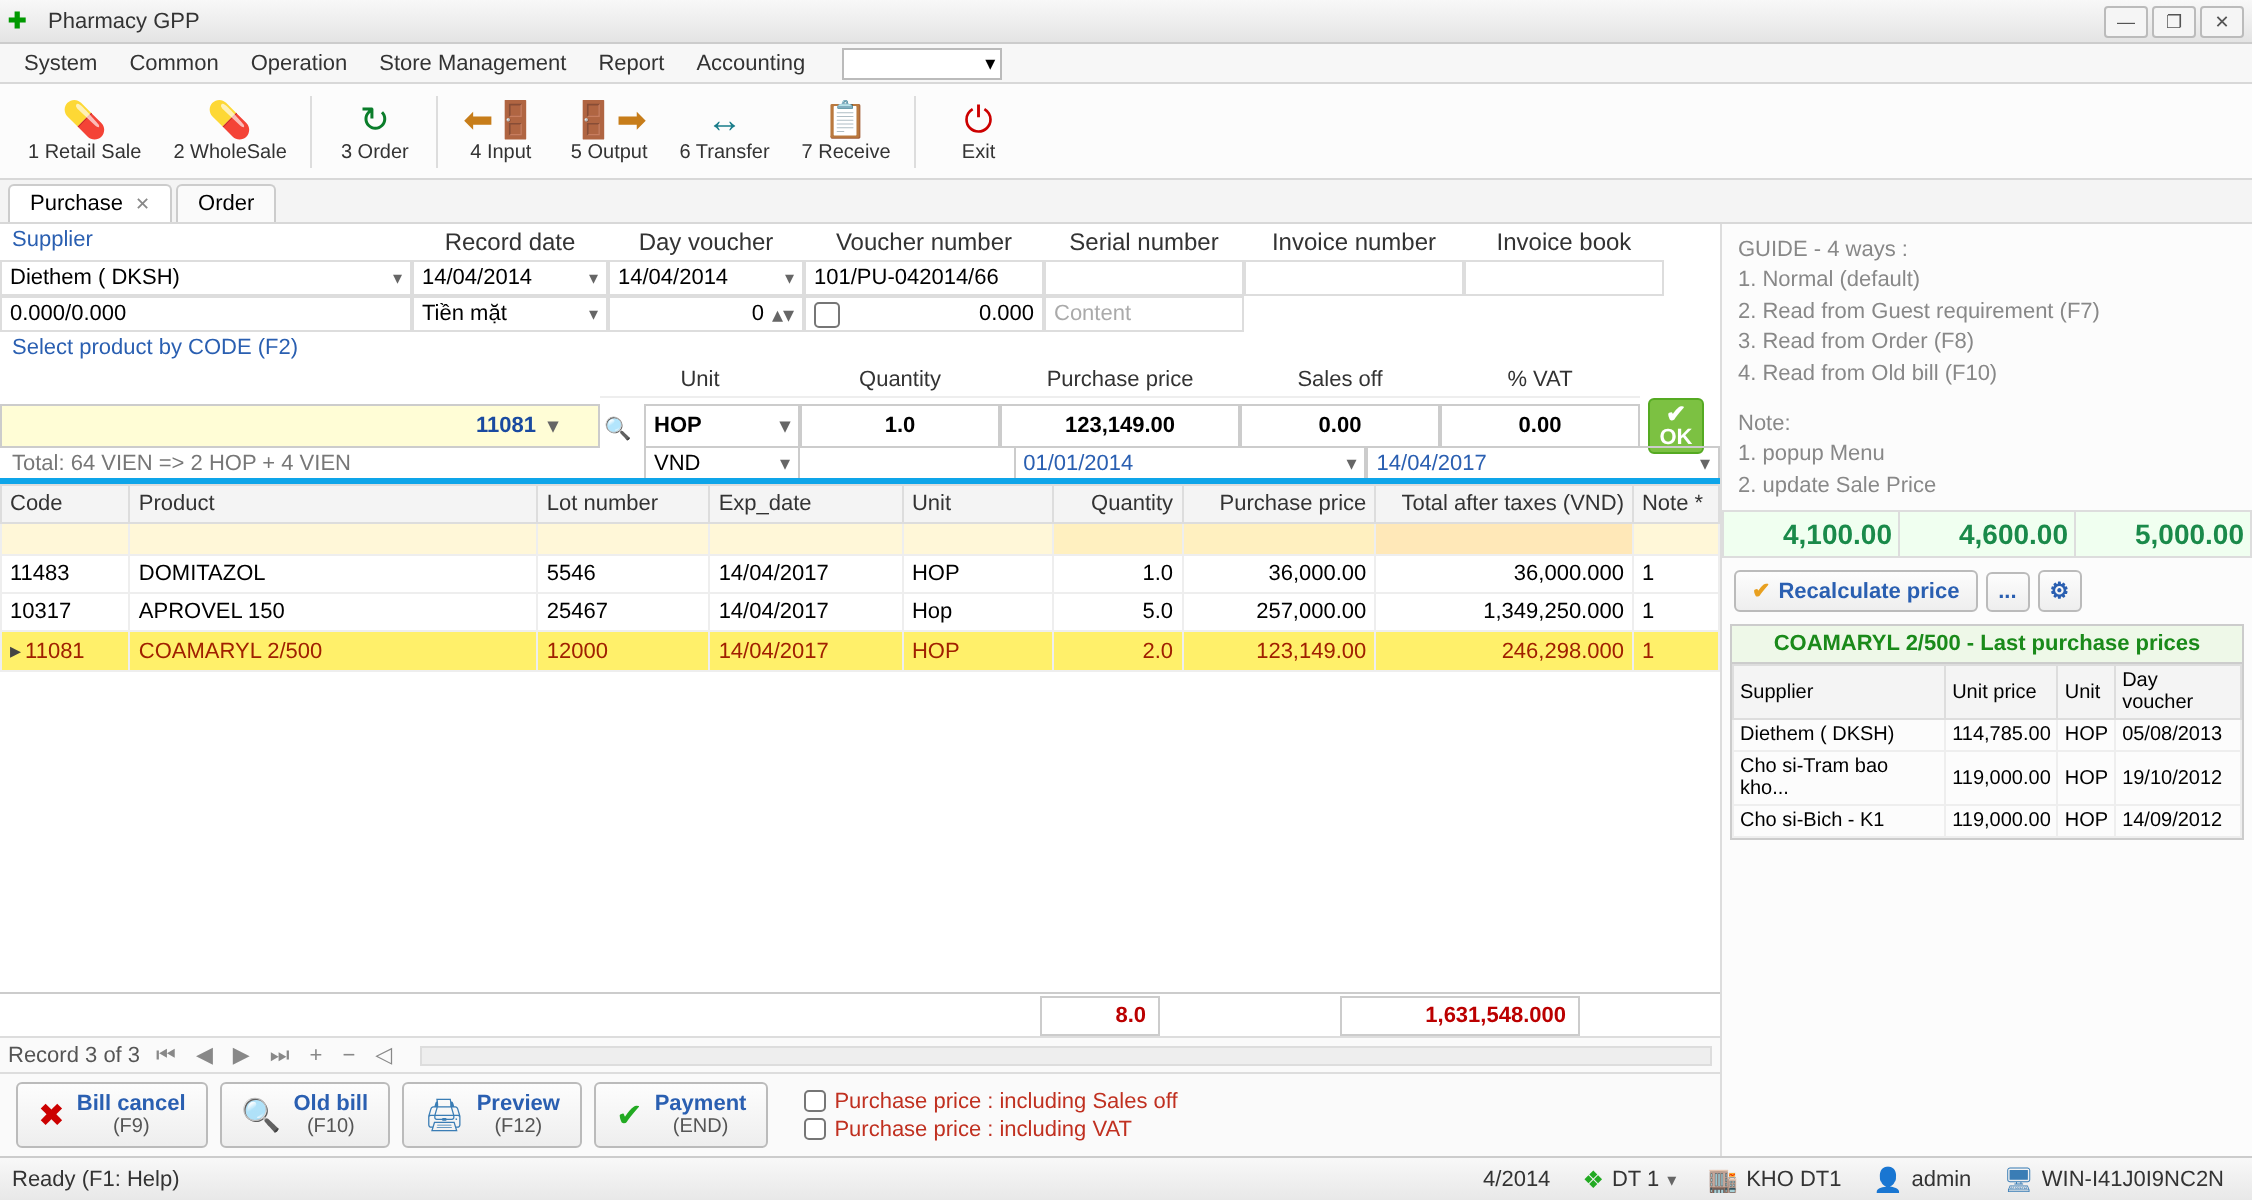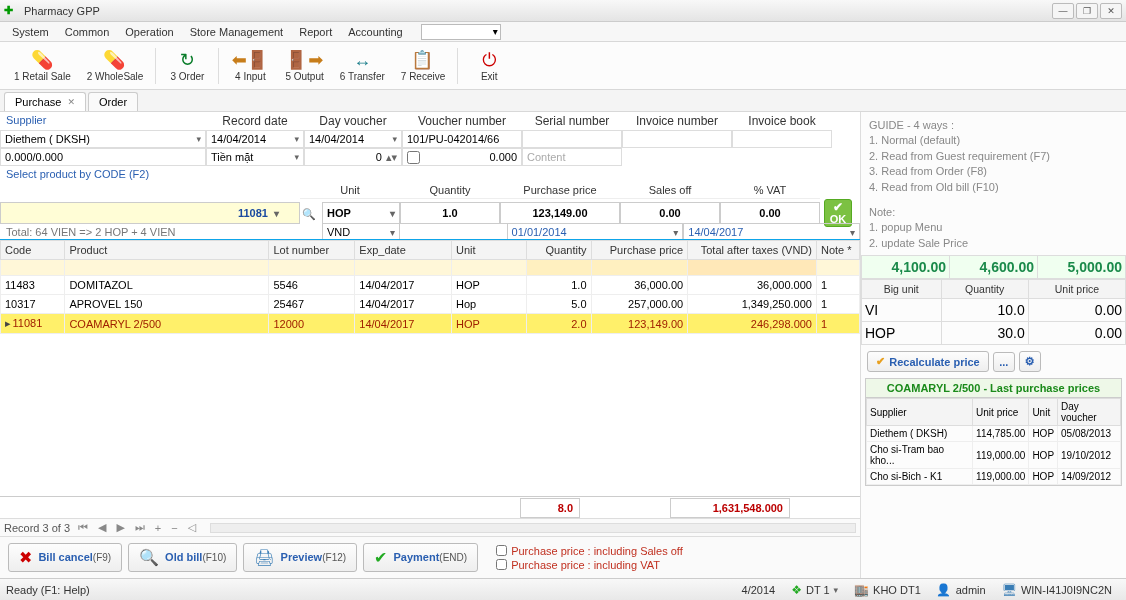--- a/index.html
+++ b/index.html
@@ -56,21 +56,21 @@
 .entry-row .bold { font-weight: bold; }
 .ok-btn { width: 28px; height: 28px; background: #7cc142; border: 1px solid #5a2; border-radius: 3px; display: flex; flex-direction: column; align-items: center; justify-content: center; color: #fff; font-size: 9px; font-weight: bold; margin-left: 4px; }
 .ok-btn .check { font-size: 12px; line-height: 1; }
 
 .total-line { display: grid; grid-template-columns: 300px 100px auto auto auto; height: 16px; align-items: center; }
 .total-line .tl { color: #777; padding-left: 6px; }
 .total-line .vnd { border: 1px solid #ccc; height: 18px; display: flex; align-items: center; padding: 0 4px; }
 .total-line .date { border: 1px solid #ccc; height: 18px; display: flex; align-items: center; padding: 0 4px; color: #2a5fb1; }
 
 
-.grid { flex: 1; overflow: hidden; border-top: 1px solid #0ea5e9; }
+.grid { flex: 1; overflow: hidden; border-top: 3px solid #0ea5e9; }
 .grid table { width: 100%; border-collapse: collapse; }
 .grid th { background: #f4f4f4; border: 1px solid #ddd; padding: 3px 4px; font-weight: normal; color: #333; text-align: left; }
 .grid th.r, .grid td.r { text-align: right; }
 .grid td { border: 1px solid #eee; padding: 3px 4px; height: 18px; }
 .grid tr.filter td { background: #fff7d8; height: 16px; }
 .grid tr.sel td { background: #fff06a; color: #a02000; }
 .grid tr.sel.arrow td:first-child::before { content: "▸"; color: #444; margin-right: 2px; }
 
 
 .totals-row { display: flex; height: 22px; align-items: center; border-top: 1px solid #ccc; }
@@ -80,21 +80,21 @@
 
 
 .recnav { height: 18px; border-top: 1px solid #ddd; display: flex; align-items: center; padding: 0 4px; background: #fafafa; font-size: 10px; color: #555; gap: 6px; }
 .recnav .btn { color: #888; padding: 0 2px; }
 .recnav .scroll { flex: 1; height: 10px; background: #eee; border: 1px solid #ddd; margin-left: 6px; }
 
 
 .actions { height: 42px; display: flex; align-items: center; padding: 4px 8px; gap: 6px; border-top: 1px solid #ddd; background: #fafafa; }
 .abtn { display: flex; align-items: center; gap: 6px; padding: 4px 10px; border: 1px solid #bbb; border-radius: 3px; background: linear-gradient(#fdfdfd,#eee); cursor: pointer; }
 .abtn .aico { font-size: 16px; }
-.abtn .atxt { display: flex; flex-direction: row; align-items: center; line-height: 1.1; }
+.abtn .atxt { display: flex; flex-direction: column; align-items: center; line-height: 1.1; }
 .abtn .atxt .l1 { font-weight: bold; color: #2a5fb1; font-size: 11px; }
 .abtn .atxt .l2 { font-size: 10px; color: #555; }
 .checks { margin-left: 12px; display: flex; flex-direction: column; gap: 2px; }
 .checks label { color: #c03020; font-size: 10px; display: flex; align-items: flex-start; gap: 4px; }
 .checks input { width: 11px; height: 11px; }
 
 
 .guide { padding: 6px 8px; color: #888; font-size: 10.5px; line-height: 1.4; }
 .note { padding: 4px 8px; color: #888; font-size: 10.5px; line-height: 1.4; }
 .price-grid { }
@@ -413,41 +413,20 @@
   <div class="price-grid">
     <table>
       <tbody>
       <tr class="vals">
               <td>4,100.00</td>
               <td>4,600.00</td>
               <td>5,000.00</td>
             </tr>
     </tbody>
         </table>
-    <table class="unit-tbl">
-      <tbody>
-            <tr>
-              <th>Big unit</th>
-              <th>Quantity</th>
-              <th>Unit price</th>
-            </tr>
-      </tbody>
-          <tbody id="unit-body">
-            <tr>
-              <td>VI</td>
-              <td class="r">10.0</td>
-              <td class="r">0.00</td>
-            </tr>
-            <tr>
-              <td>HOP</td>
-              <td class="r">30.0</td>
-              <td class="r">0.00</td>
-            </tr>
-          </tbody>
-    </table>
   </div>
   <div class="recalc">
     <div class="rbtn">
           <span style="color:#e8a020">✔</span>
           <span>Recalculate price</span>
         </div>
     <div class="rbtn sm">...</div>
     <div class="rbtn sm">
           <span>⚙</span>
         </div>

